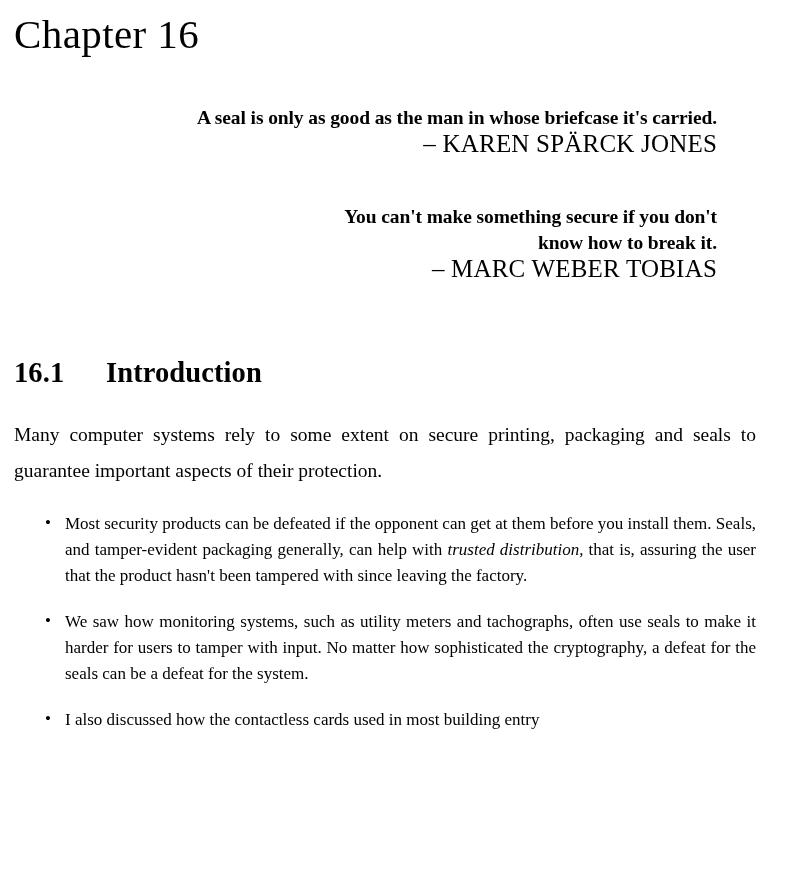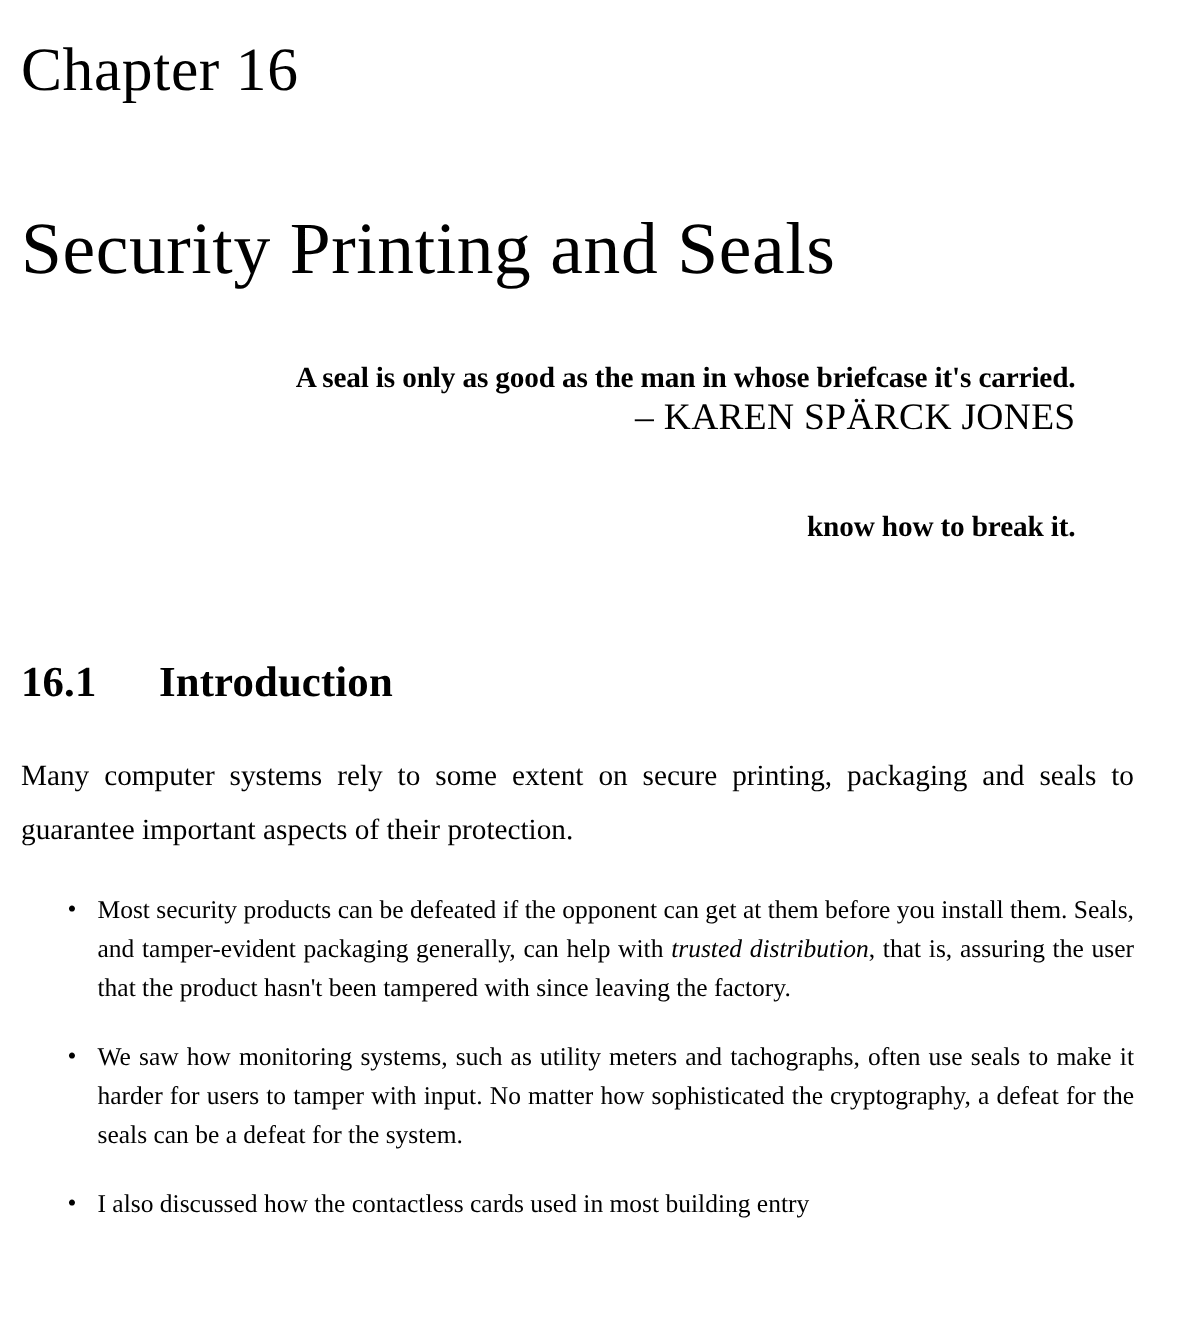--- a/index.html
+++ b/index.html
@@ -15,21 +15,21 @@
     color: #000000;
     -webkit-font-smoothing: antialiased;
   }
 
   .page {
     position: relative;
     width: 786px;
     height: 896px;
     overflow: hidden;
     box-sizing: border-box;
-    padding: 12px 29px 0 14px;
+    padding: 0 29px 0 14px;
   }
 
   
   .chapter-number {
     font-size: 41px;
     line-height: 1.0;
     letter-spacing: 0.4px;
     margin: 0;
     padding-top: 14px;
     font-weight: 400;
@@ -128,31 +128,32 @@
     text-align: justify;
   }
 </style>
 </head>
 <body>
 
 <div class="page">
 
   <h1 class="chapter-number">Chapter 16</h1>
 
-  <h1 class="chapter-title">Security Printing and Seals</h1>
 
   <div class="epigraphs">
 
     <blockquote class="epigraph">
       <span class="quote-line">A seal is only as good as the man in whose briefcase it's carried.</span>
       <span class="attribution">– KAREN SPÄRCK JONES</span>
     </blockquote>
 
     <blockquote class="epigraph">
+      <span class="quote-line">You can't make something secure if you don't</span>
       <span class="quote-line">know how to break it.</span>
+      <span class="attribution">– MARC WEBER TOBIAS</span>
     </blockquote>
 
   </div>
 
   <h2 class="section-heading">
     <span class="sec-num">16.1</span><span>Introduction</span>
   </h2>
 
   <p class="body-paragraph">Many computer systems rely to some extent on secure printing, packaging and seals to guarantee important aspects of their protection.</p>
 

